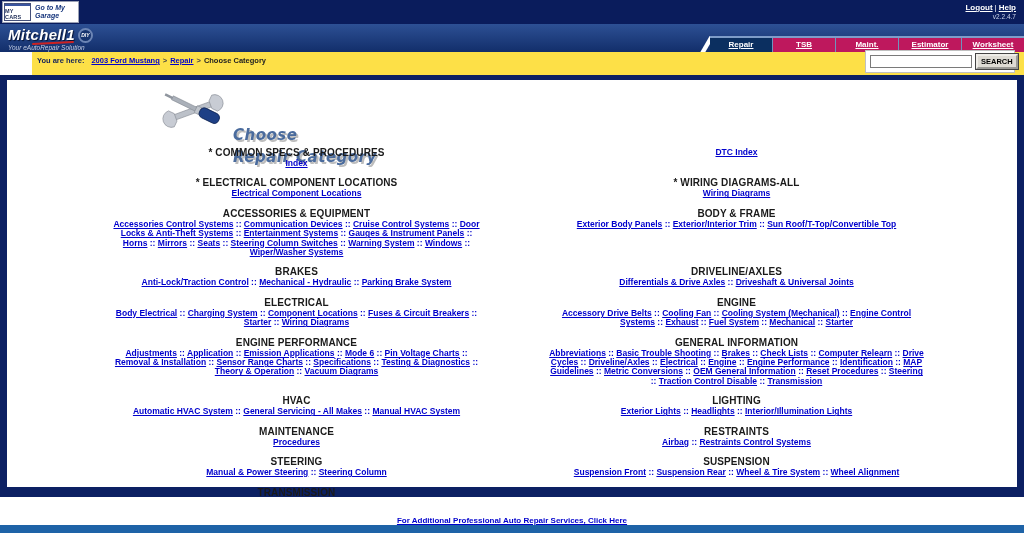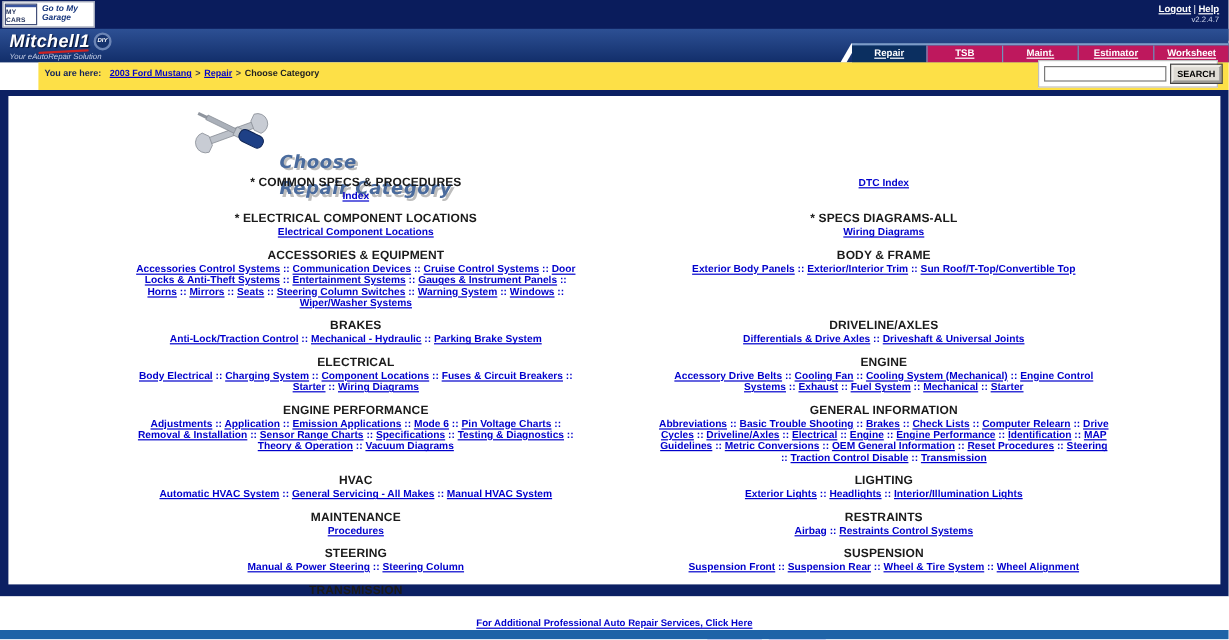--- a/index.html
+++ b/index.html
@@ -166,21 +166,21 @@
             <div class="cell right">
               <div class="cat-links"><a class="cat-link">DTC Index</a></div>
             </div>
           </div>
           <div class="row">
             <div class="cell left">
               <div class="cat-h">* ELECTRICAL COMPONENT LOCATIONS</div>
               <div class="cat-links"><a class="cat-link">Electrical Component Locations</a></div>
             </div>
             <div class="cell right">
-              <div class="cat-h">* SPECS DIAGRAMS-ALL</div>
+              <div class="cat-h">* WIRING DIAGRAMS-ALL</div>
               <div class="cat-links"><a class="cat-link">Wiring Diagrams</a></div>
             </div>
           </div>
           <div class="row">
             <div class="cell left">
               <div class="cat-h">ACCESSORIES &amp; EQUIPMENT</div>
               <div class="cat-links"><a class="cat-link">Accessories Control Systems</a><span class="lsep"> :: </span><a class="cat-link">Communication Devices</a><span class="lsep"> :: </span><a class="cat-link">Cruise Control Systems</a><span class="lsep"> :: </span><a class="cat-link">Door Locks &amp; Anti-Theft Systems</a><span class="lsep"> :: </span><a class="cat-link">Entertainment Systems</a><span class="lsep"> :: </span><a class="cat-link">Gauges &amp; Instrument Panels</a><span class="lsep"> :: </span><a class="cat-link">Horns</a><span class="lsep"> :: </span><a class="cat-link">Mirrors</a><span class="lsep"> :: </span><a class="cat-link">Seats</a><span class="lsep"> :: </span><a class="cat-link">Steering Column Switches</a><span class="lsep"> :: </span><a class="cat-link">Warning System</a><span class="lsep"> :: </span><a class="cat-link">Windows</a><span class="lsep"> :: </span><a class="cat-link">Wiper/Washer Systems</a></div>
             </div>
             <div class="cell right">
               <div class="cat-h">BODY &amp; FRAME</div>

